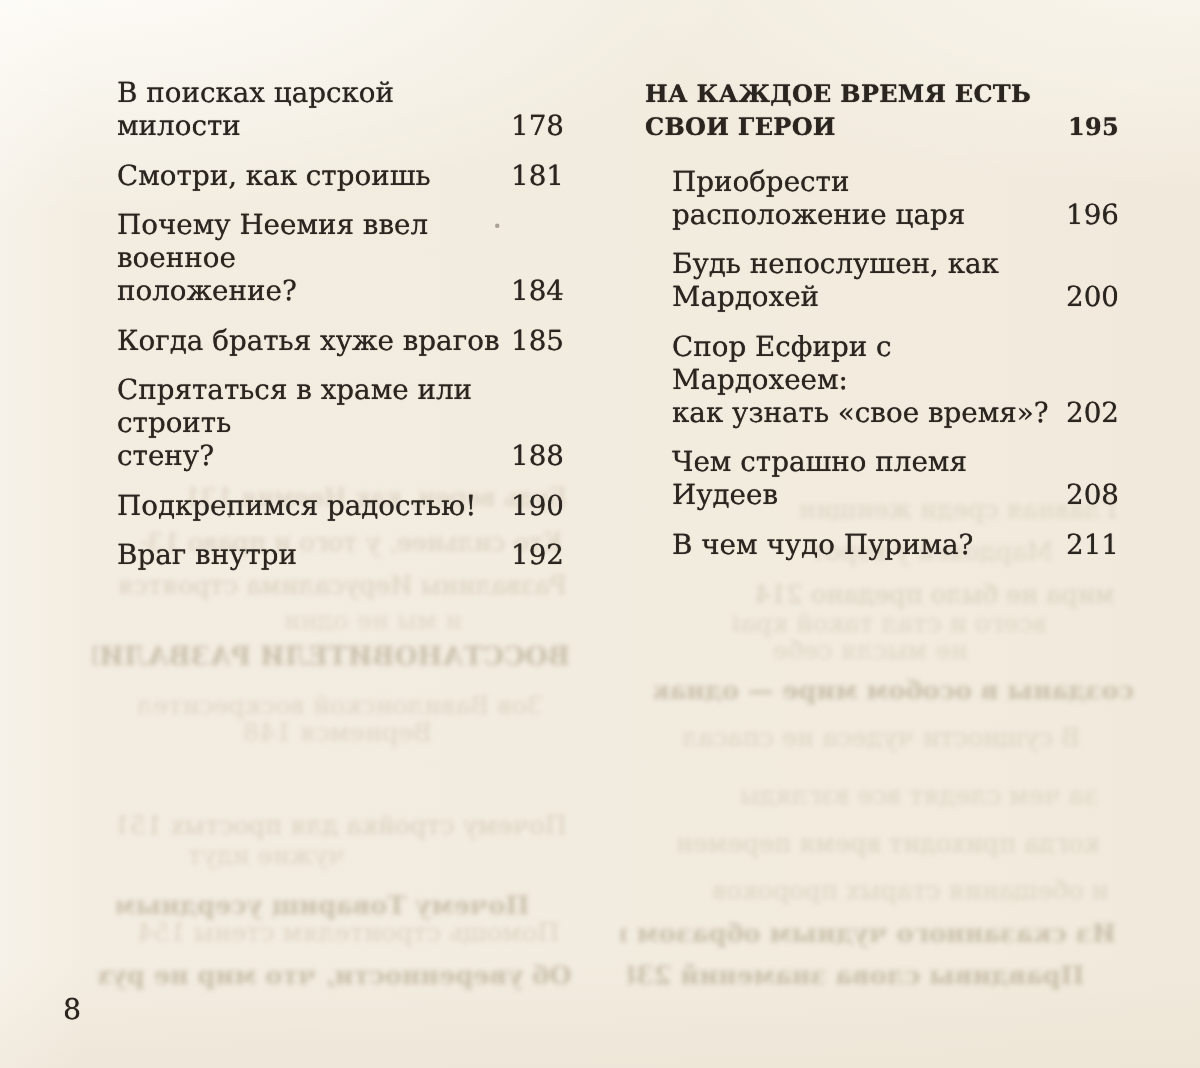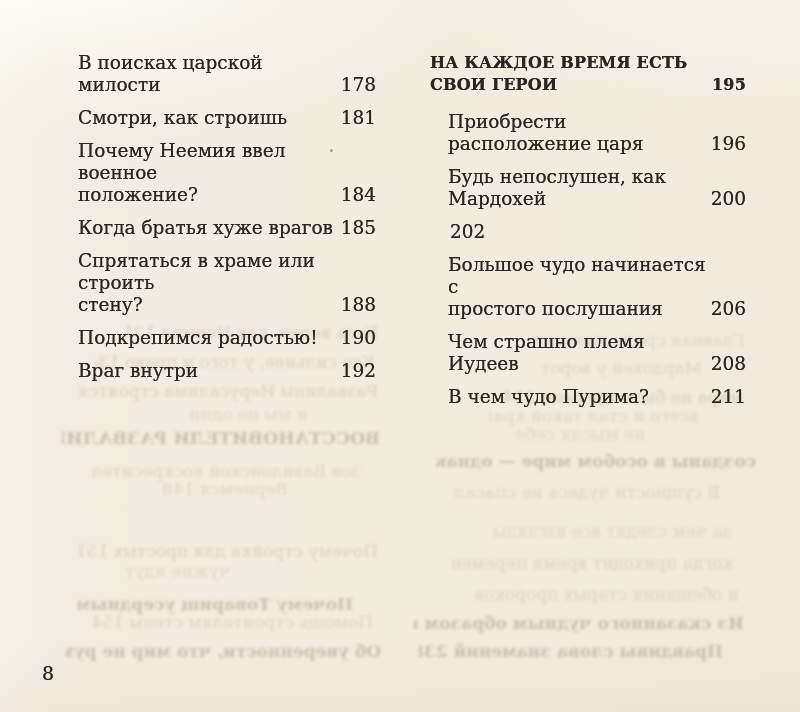--- a/index.html
+++ b/index.html
@@ -164,26 +164,23 @@
     </div>
     <div class="row entry">
       <span class="title">Приобрести расположение царя</span>
       <span class="num">196</span>
     </div>
     <div class="row entry">
       <span class="title">Будь непослушен, как Мардохей</span>
       <span class="num">200</span>
     </div>
     <div class="row entry">
+      <span class="title">Спор Есфири с Мардохеем:
+как узнать «свое время»?</span>
       <span class="num">202</span>
-    </div>
-    <div class="row entry">
-      <span class="title">Большое чудо начинается с
-простого послушания</span>
-      <span class="num">206</span>
     </div>
     <div class="row entry">
       <span class="title">Чем страшно племя Иудеев</span>
       <span class="num">208</span>
     </div>
     <div class="row entry">
       <span class="title">В чем чудо Пурима?</span>
       <span class="num">211</span>
     </div>
   </div>

